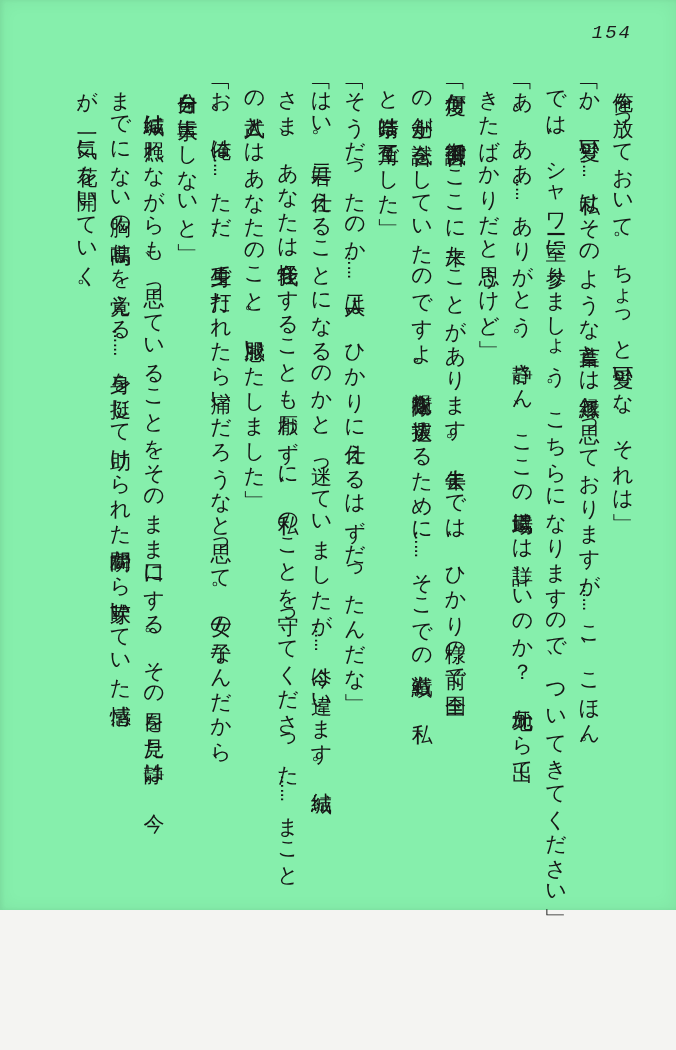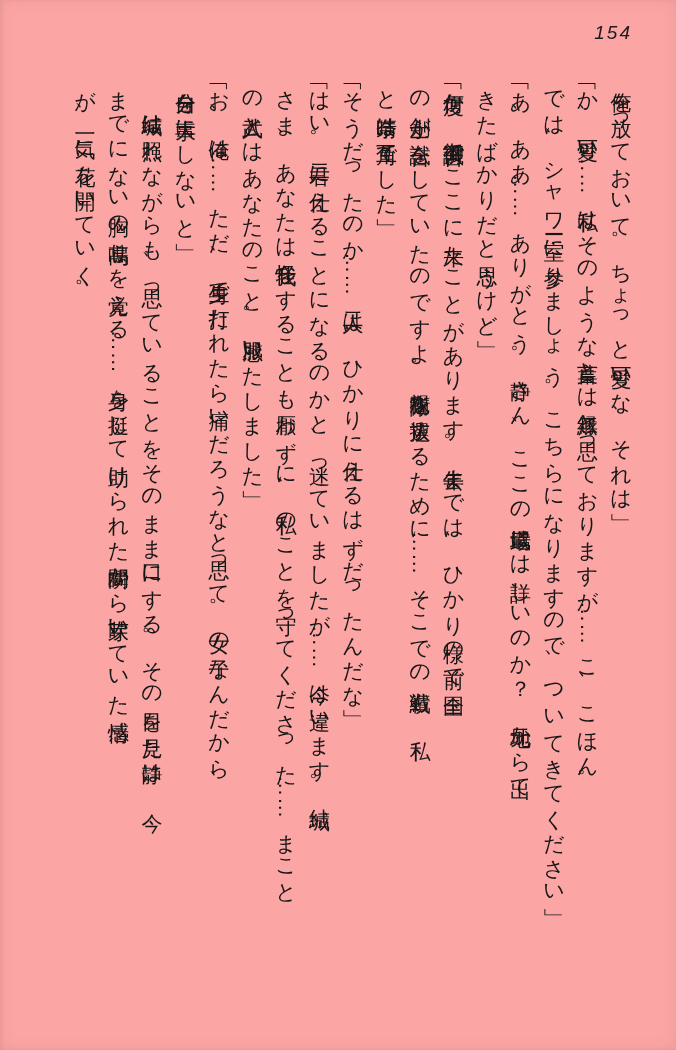--- a/index.html
+++ b/index.html
@@ -6,24 +6,24 @@
     margin: 0;
     padding: 0;
     width: 676px;
     height: 1050px;
     background: #f4f4f2;
     overflow: hidden;
   }
   .book-page {
     position: relative;
     width: 676px;
-    height: 1050px;
-    background: #fca5a5;
+    height: 910px;
+    background: #86efac;
     box-shadow: inset 0 0 18px rgba(0,0,0,0.06), inset 2px 0 4px rgba(0,0,0,0.05);
-    font-family: Liberation Sans, sans-serif;
+    font-family: Liberation Mono, monospace;
     color: #181818;
   }
   .page-number {
     position: absolute;
     top: 22px;
     right: 44px;
     font-size: 19px;
     font-style: italic;
     letter-spacing: 2px;
     color: #1c1c1c;

